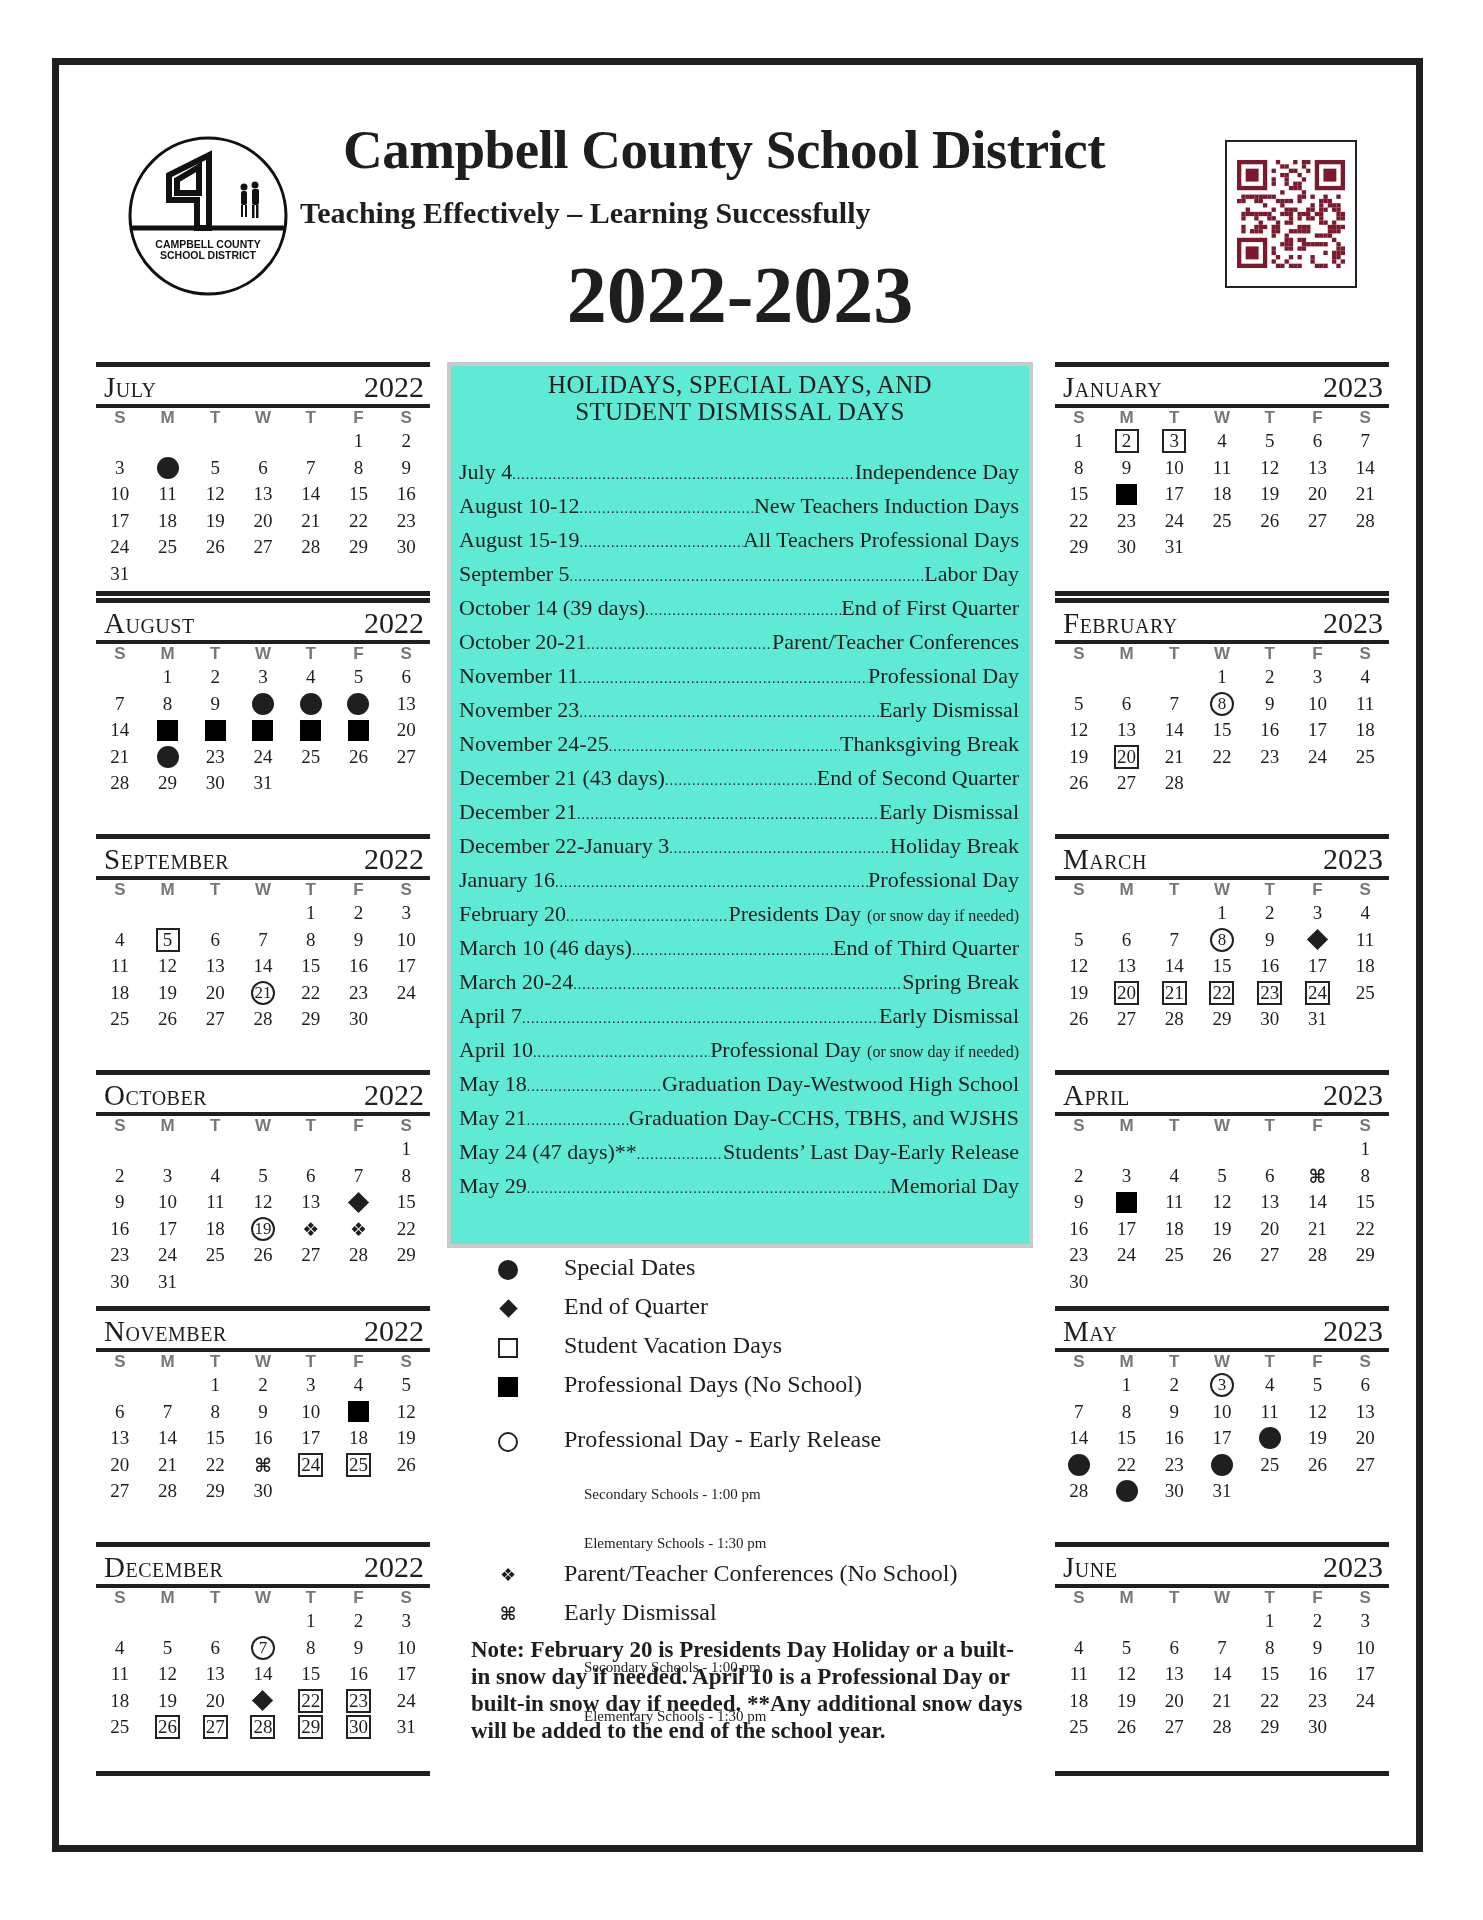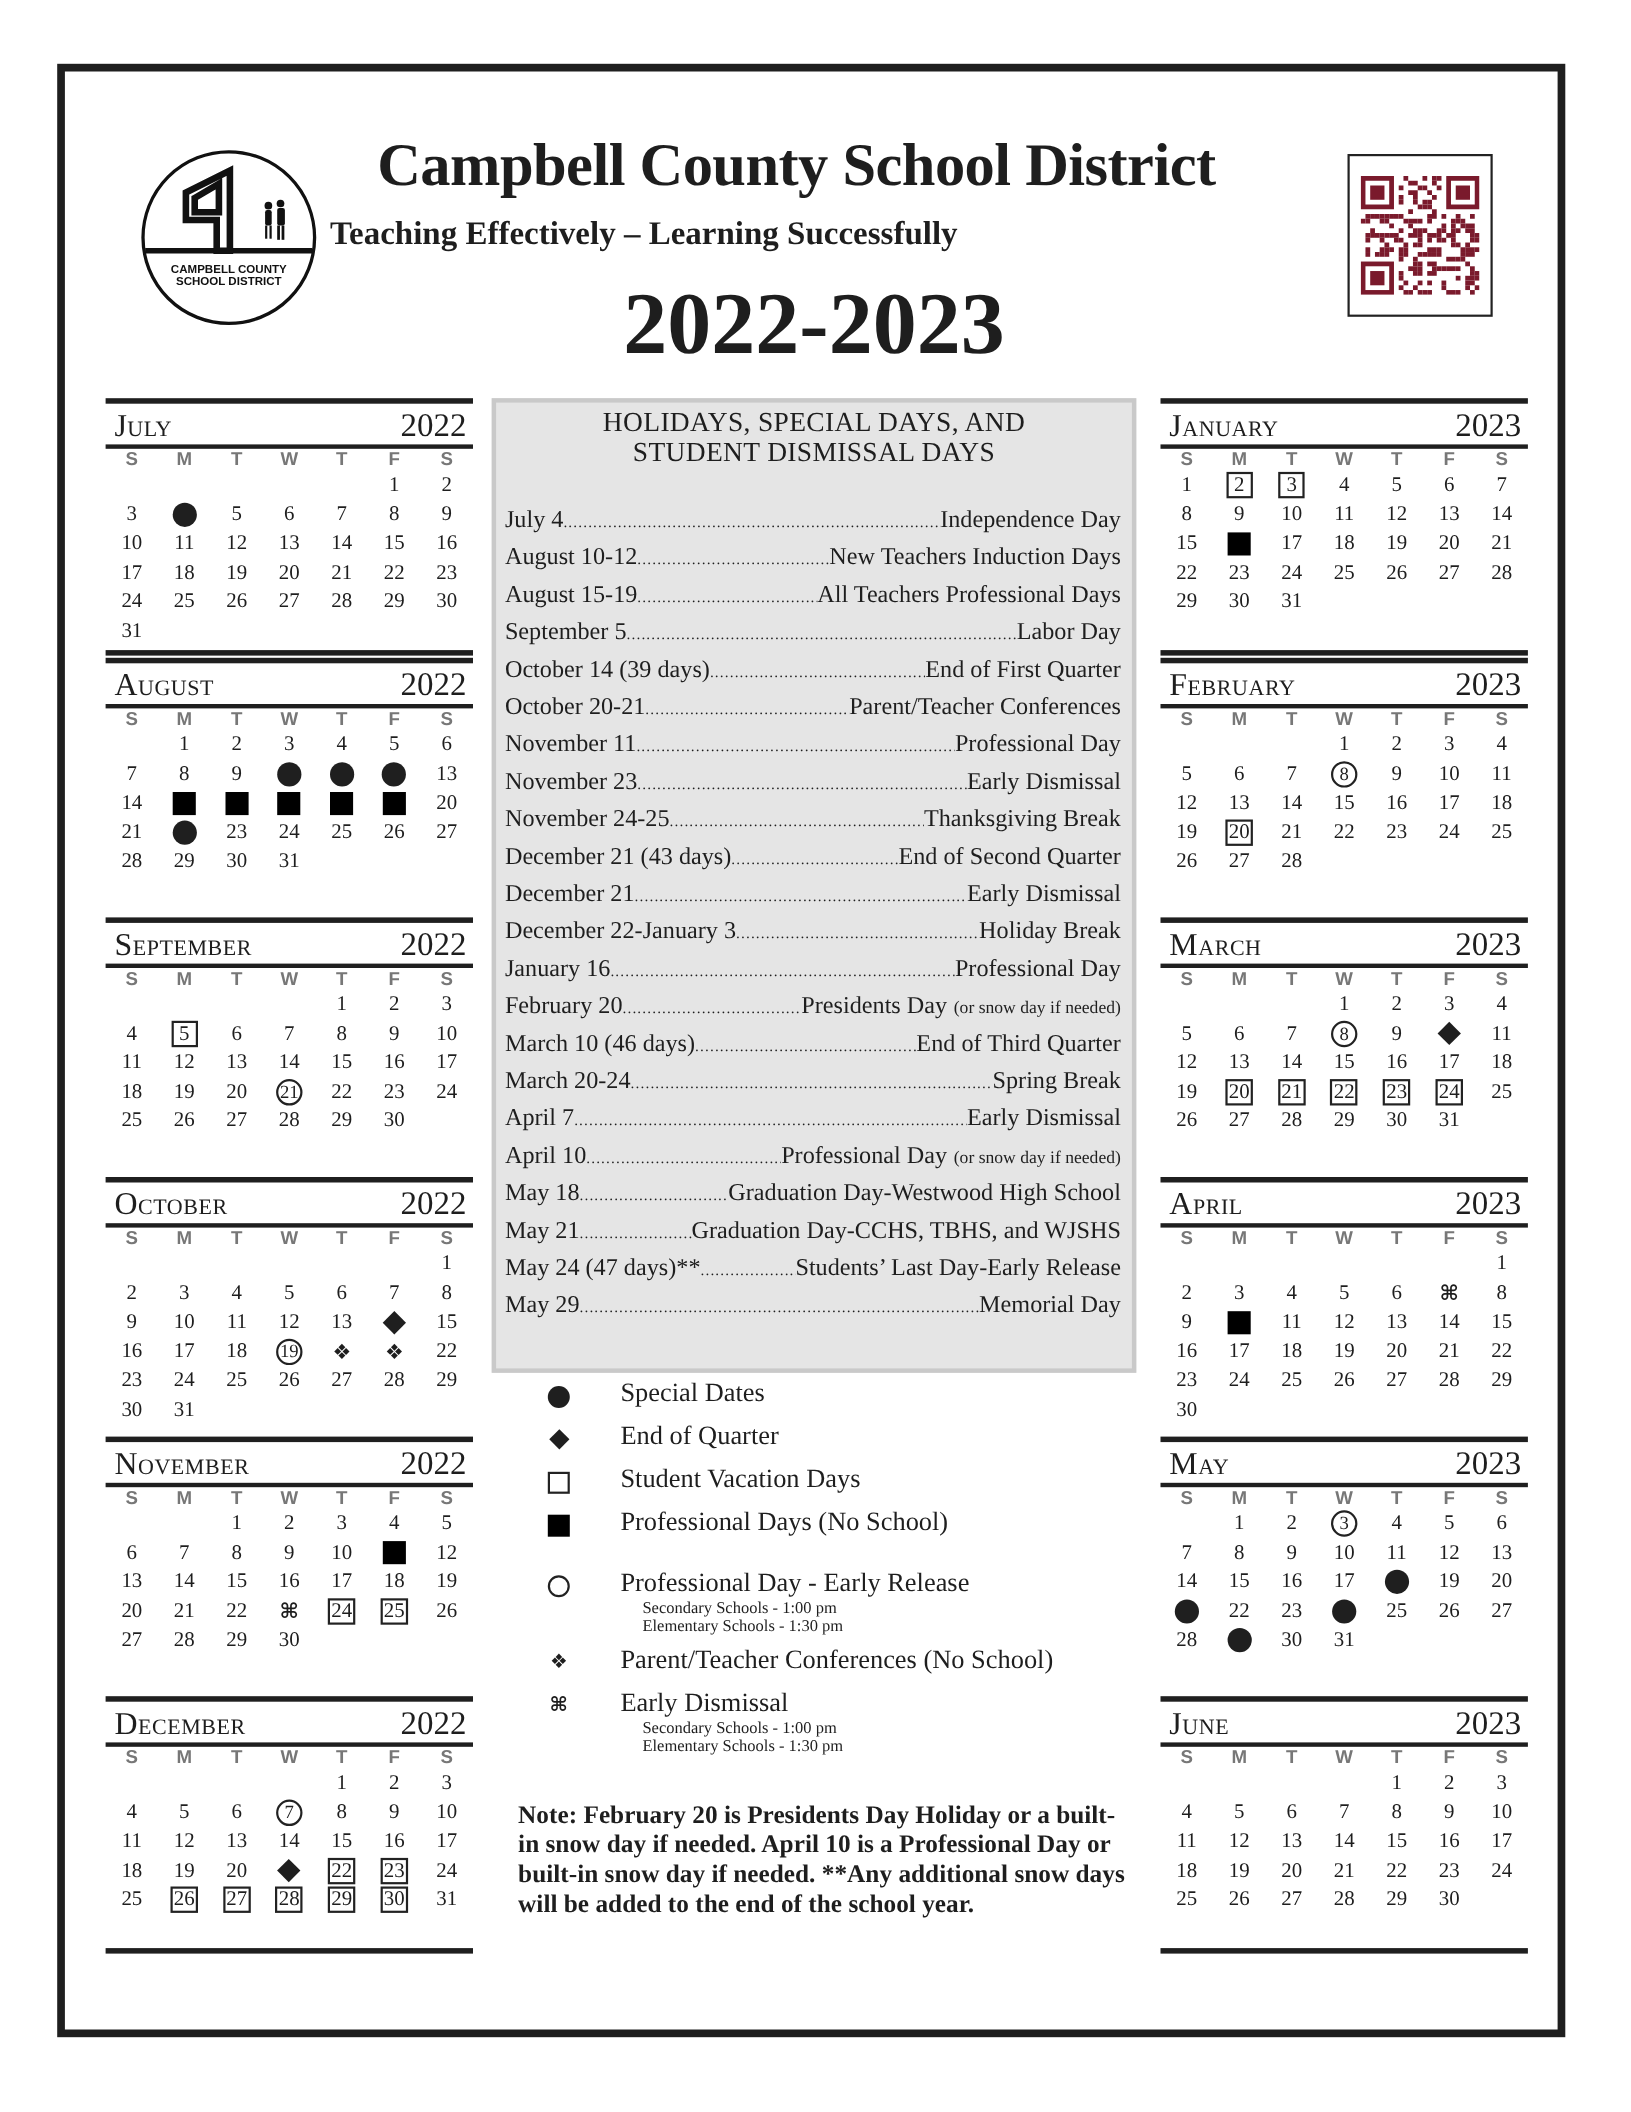--- a/index.html
+++ b/index.html
@@ -21,35 +21,35 @@
   .month .days { display:grid; grid-template-columns:repeat(7, 1fr); font-size:19px; text-align:center; }
   .month .day { height:26.5px; line-height:26.5px; display:flex; align-items:center; justify-content:center; }
   .month .botbar { height:5px; background:#1f1f1f; }
   .mk-dot { width:22px; height:22px; border-radius:50%; background:#1f1f1f; display:inline-block; }
   .mk-sq { width:21px; height:21px; background:#000; display:inline-block; }
   .mk-box { border:2px solid #222; padding:0 1px; line-height:20px; height:20px; min-width:18px; display:inline-block; box-sizing:content-box; }
   .mk-ring { border:2px solid #222; border-radius:50%; width:20px; height:20px; line-height:20px; display:inline-block; font-size:17px; }
   .mk-diam { width:15px; height:15px; background:#1f1f1f; transform:rotate(45deg); display:inline-block; }
   .mk-glyph { font-family:"DejaVu Sans", sans-serif; font-size:19px; font-weight:bold; }
 
-  .holidays { position:absolute; left:447px; top:362px; width:586px; height:886px; background:#e5e5e5; border:4px solid #c9c9c9; box-sizing:border-box; }
+  .holidays { position:absolute; left:447px; top:362px; width:586px; height:886px; background:#5eead4; border:4px solid #c9c9c9; box-sizing:border-box; }
   .holidays .htitle { text-align:center; font-size:25px; line-height:27px; margin-top:5px; letter-spacing:0.3px; }
   .holidays .hlist { margin-top:30px; padding:0 10px 0 8px; }
   .hrow { display:flex; align-items:baseline; font-size:22px; height:34px; line-height:34px; white-space:nowrap; overflow:hidden; }
   .hrow .hdate { flex:0 0 auto; }
   .hrow .hdots { flex:1 1 auto; overflow:hidden; font-size:14px; letter-spacing:1px; }
   .hrow .hdots::before { content:"..............................................................................................................................................."; }
   .hrow .hevent { flex:0 0 auto; }
   .hrow .hnote { font-size:16px; margin-left:6px; }
 
   .legend { position:absolute; left:480px; top:1252px; width:560px; }
   .lrow { display:flex; align-items:flex-start; }
   .lsym { width:56px; display:flex; justify-content:center; padding-top:8px; }
   .ltext { font-size:24px; line-height:30px; margin-left:28px; }
-  .lsub { font-size:15px; line-height:17px; margin-left:20px; }
+  .lsub { font-size:15px; line-height:17px; margin-left:20px;margin-top:32px; }
   .lg-dot { width:20px; height:20px; border-radius:50%; background:#1f1f1f; }
   .lg-diam { width:13px; height:13px; background:#1f1f1f; transform:rotate(45deg); margin-top:3px; }
   .lg-box { width:20px; height:20px; border:2px solid #222; box-sizing:border-box; }
   .lg-sq { width:20px; height:20px; background:#000; }
   .lg-ring { width:20px; height:20px; border:2px solid #222; border-radius:50%; box-sizing:border-box; }
   .lg-glyph { font-family:"DejaVu Sans", sans-serif; font-size:18px; line-height:18px; font-weight:bold; }
 
   .note { position:absolute; left:471px; top:1636px; width:560px; font-weight:bold; font-size:23px; line-height:27px; }
 </style>
 </head>

